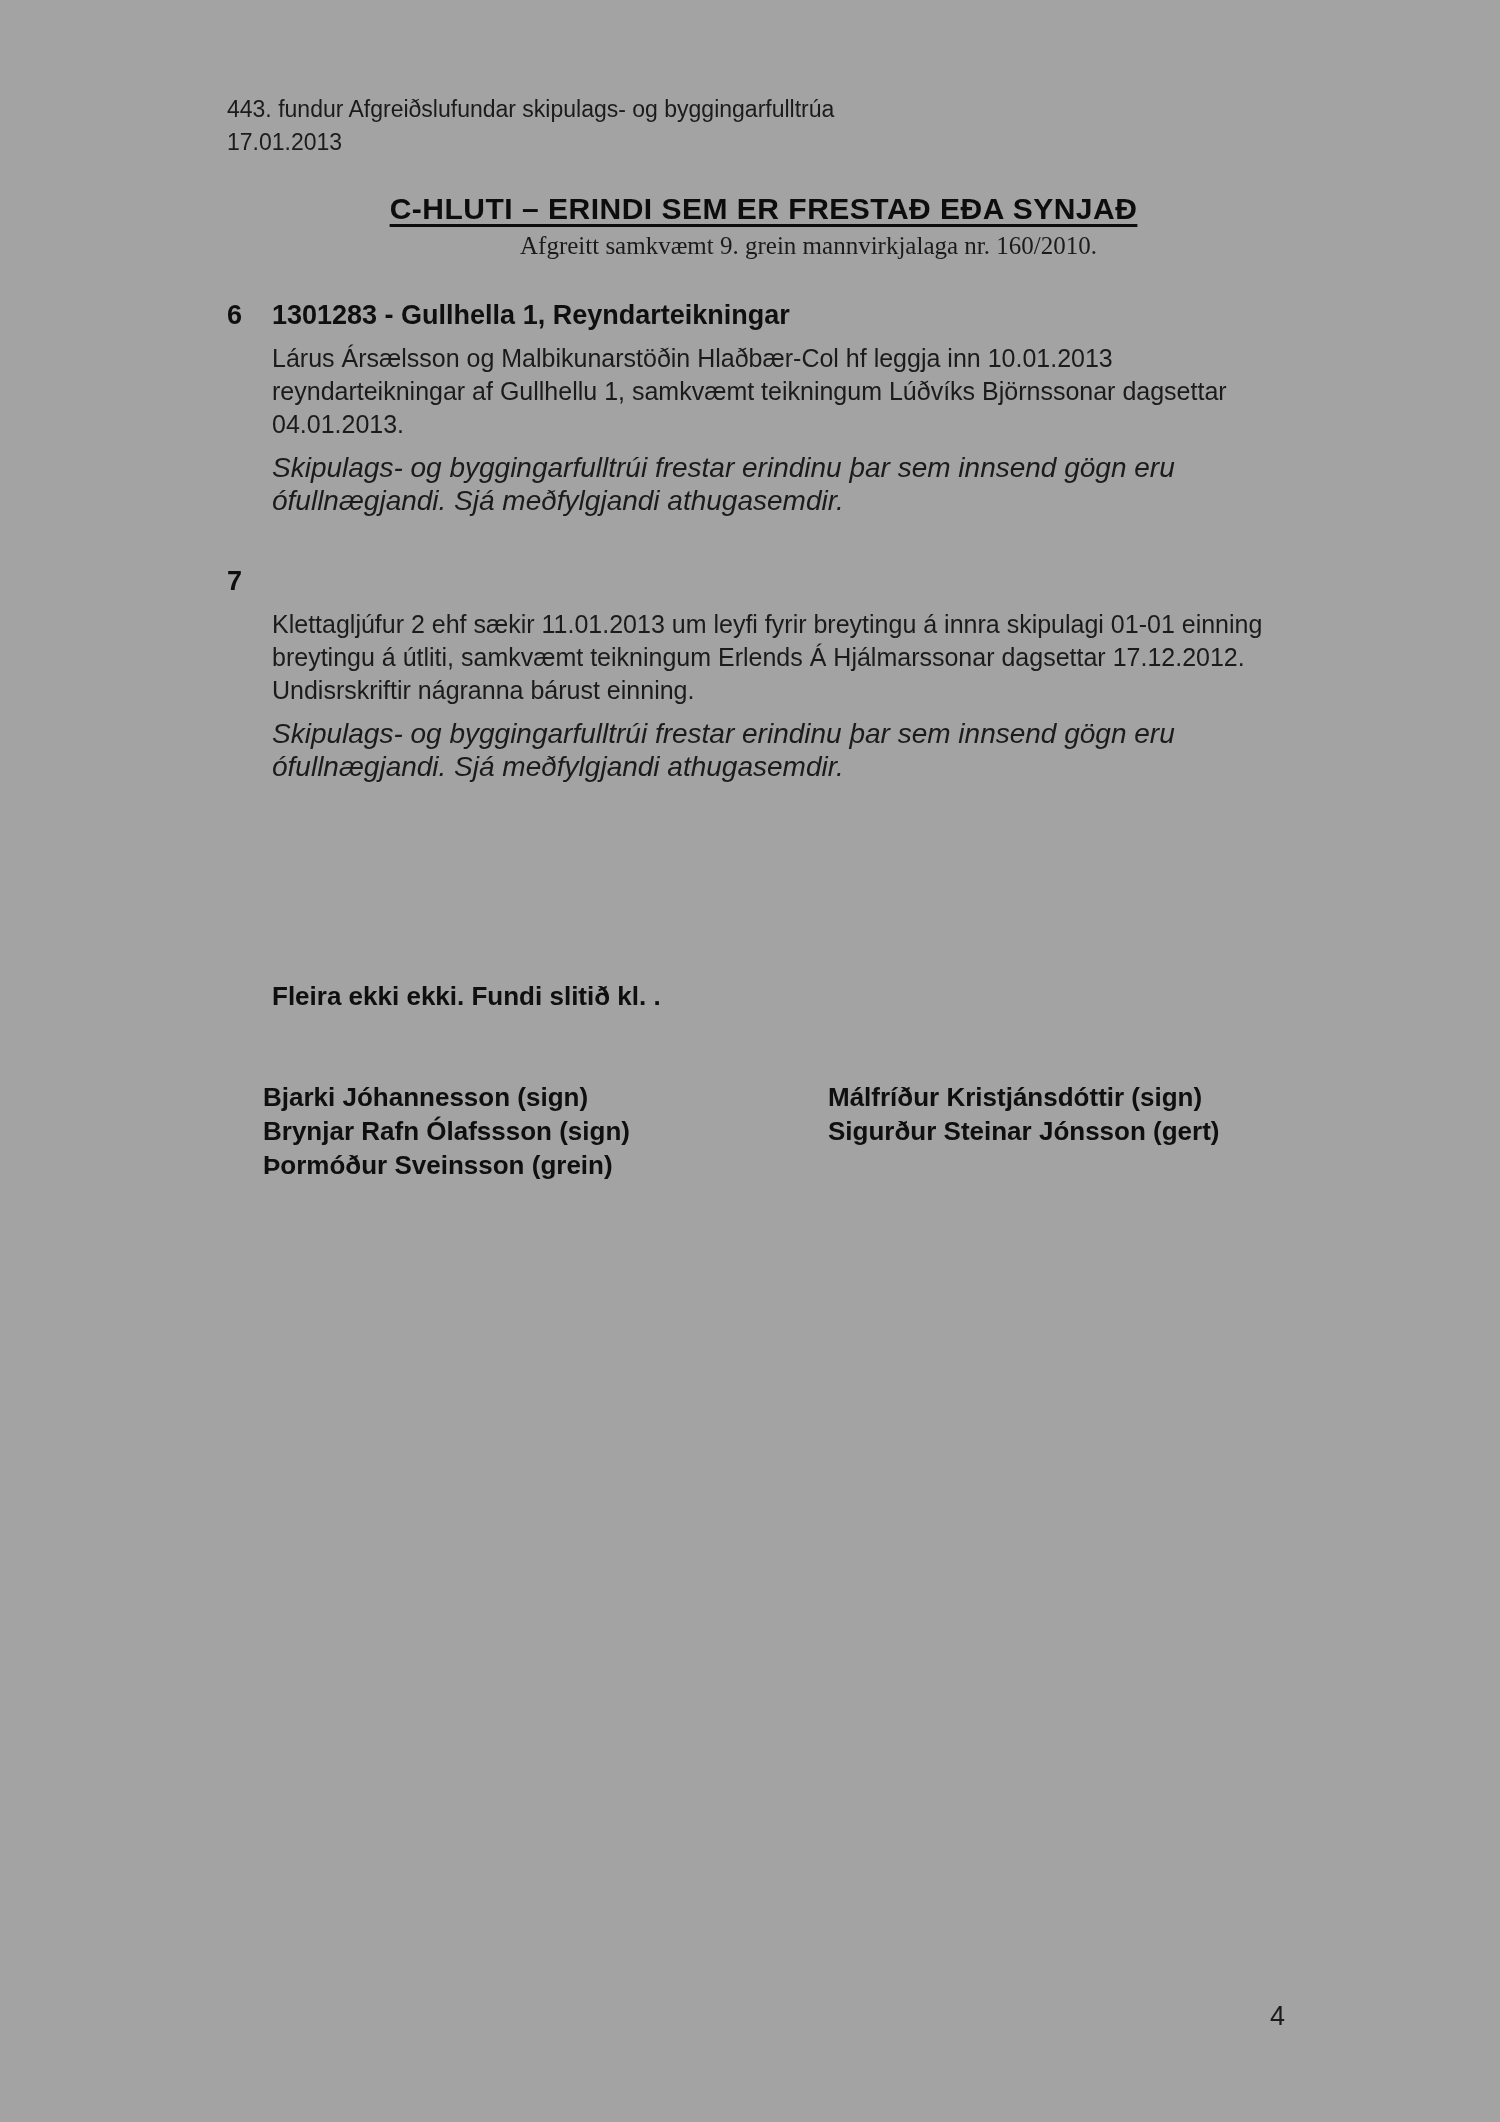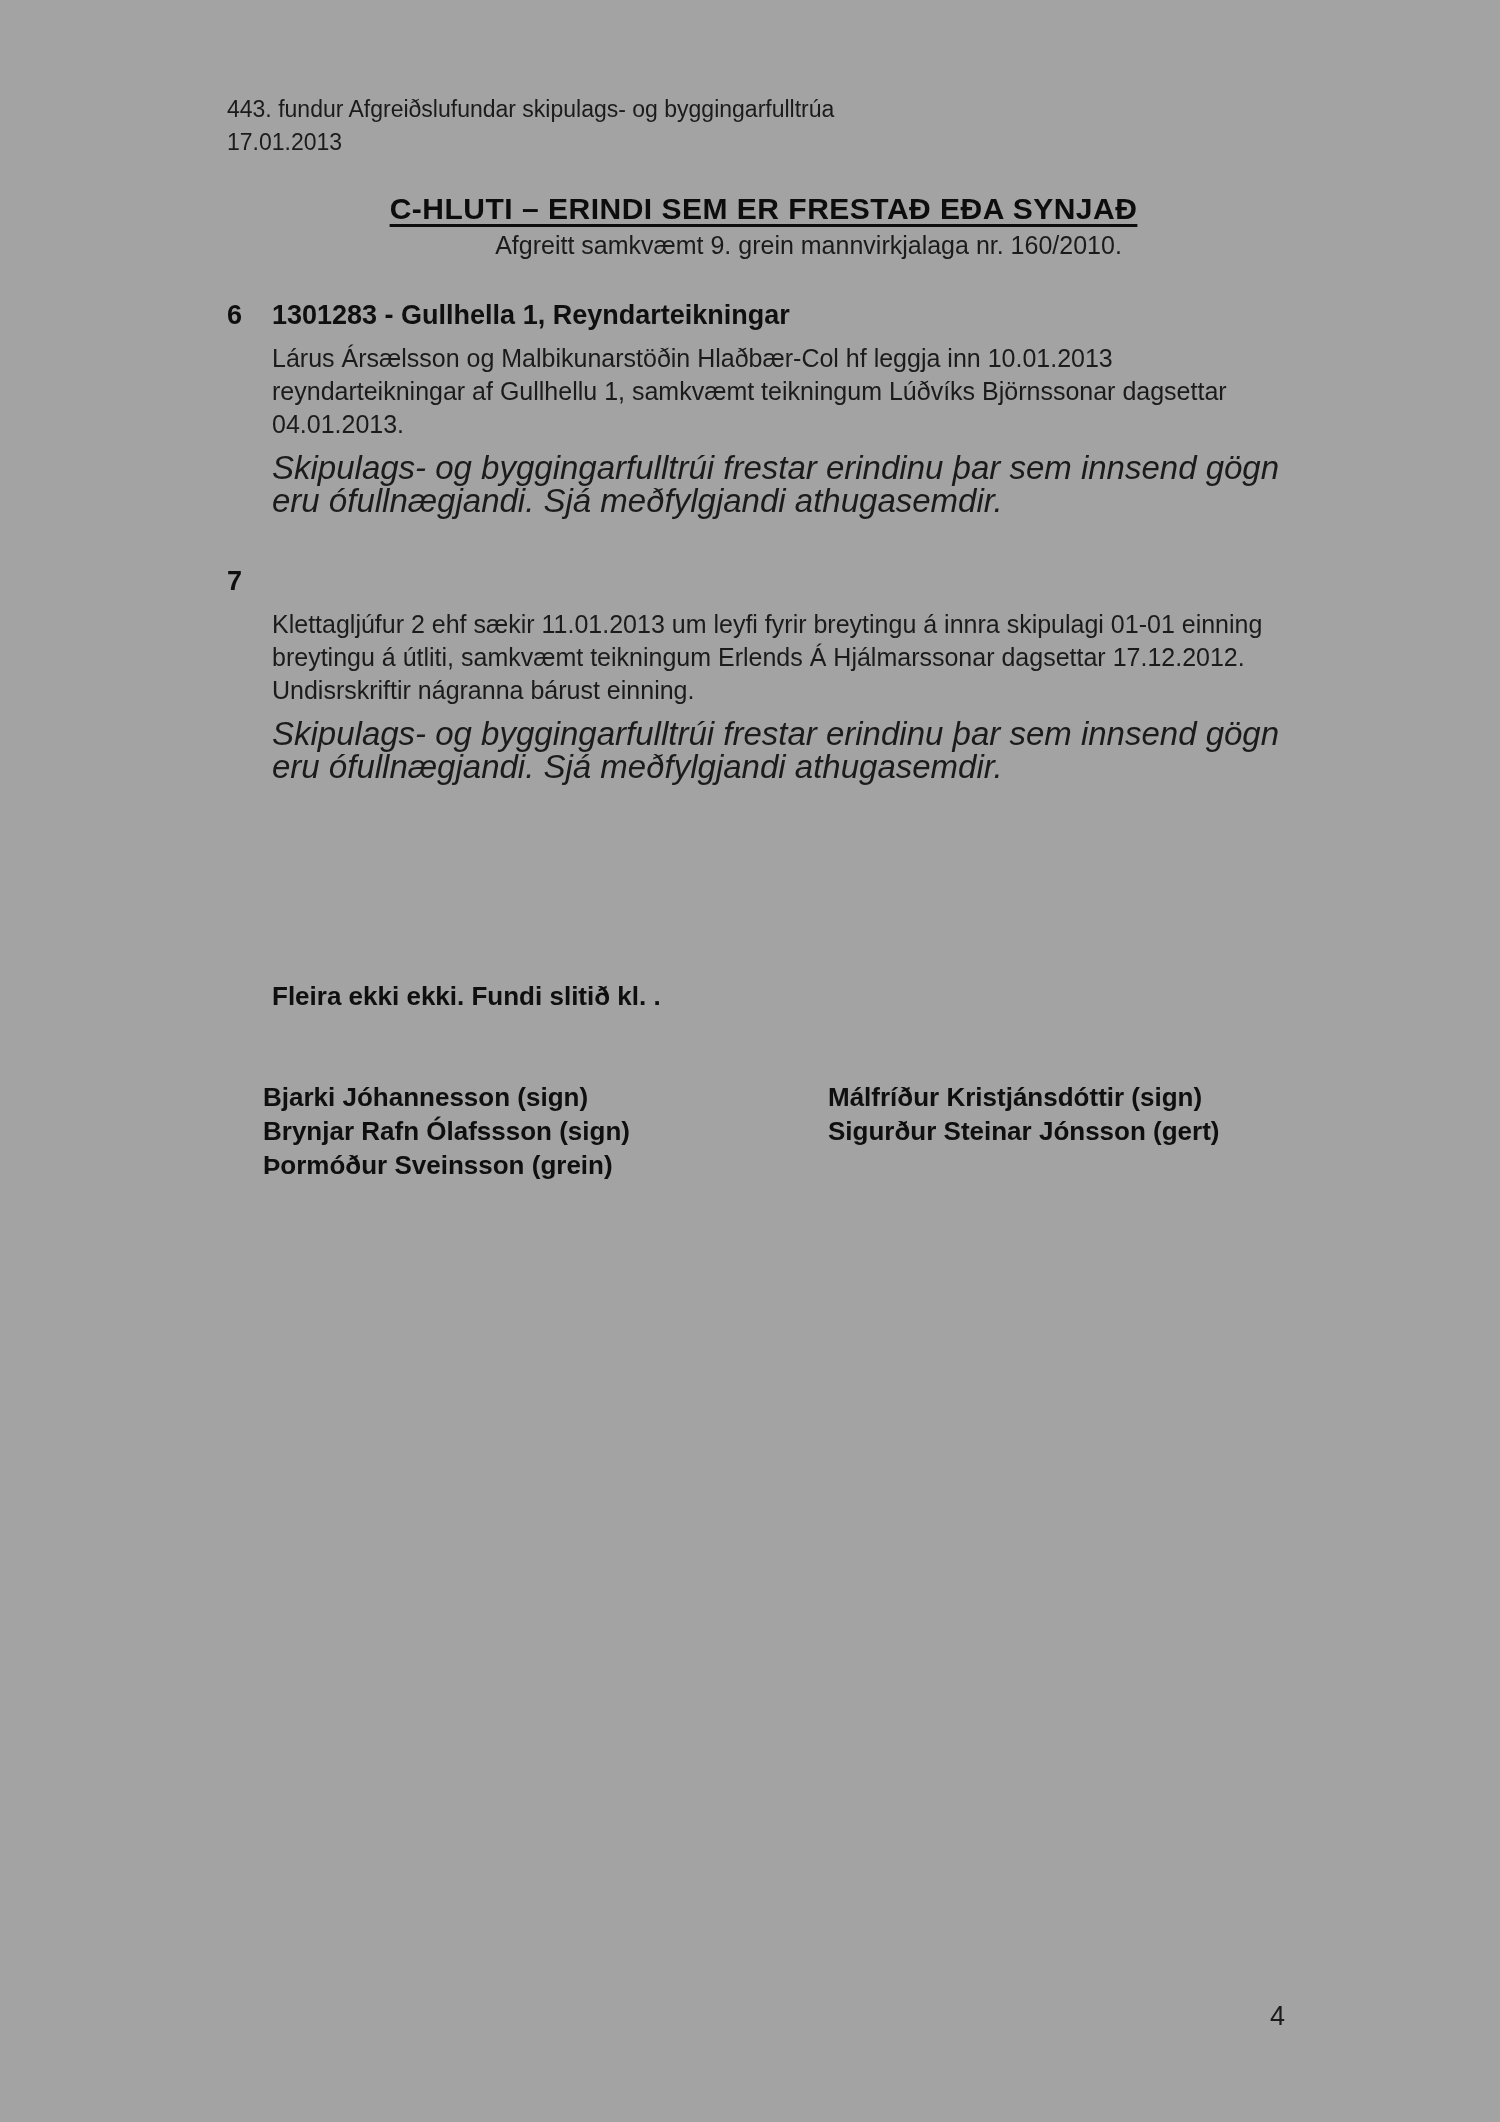--- a/index.html
+++ b/index.html
@@ -38,20 +38,21 @@
     text-underline-offset: 5px;
     color: #0d0d0d;
     display: inline-block;
   }
   .doc-subtitle {
     position: relative;
     left: 45px;
     font-size: 25px;
     line-height: 33px;
     color: #1b1b1b;
+    font-family: Liberation Serif, serif;
   }
   .items { margin-left: 227px; width: 1085px; }
   .agenda-item.first { margin-top: 37px; }
   .agenda-item.second { margin-top: 48px; }
   .item-heading-row {
     display: flex;
     font-weight: bold;
     font-size: 27px;
     line-height: 33px;
     color: #0f0f0f;
@@ -59,21 +60,21 @@
   .item-number { width: 45px; flex: 0 0 45px; }
   .item-body { margin-left: 45px; width: 1035px; }
   .item-paragraph {
     margin-top: 10px;
     font-size: 25px;
     line-height: 33px;
     color: #1b1b1b;
   }
   .item-resolution {
     margin-top: 10px;
-    font-size: 33px;
+    font-size: 28px;
     line-height: 33px;
     font-style: italic;
     color: #1b1b1b;
   }
   .closing-statement {
     margin: 197px 0 0 272px;
     font-size: 26px;
     line-height: 33px;
     font-weight: bold;
     color: #0f0f0f;

